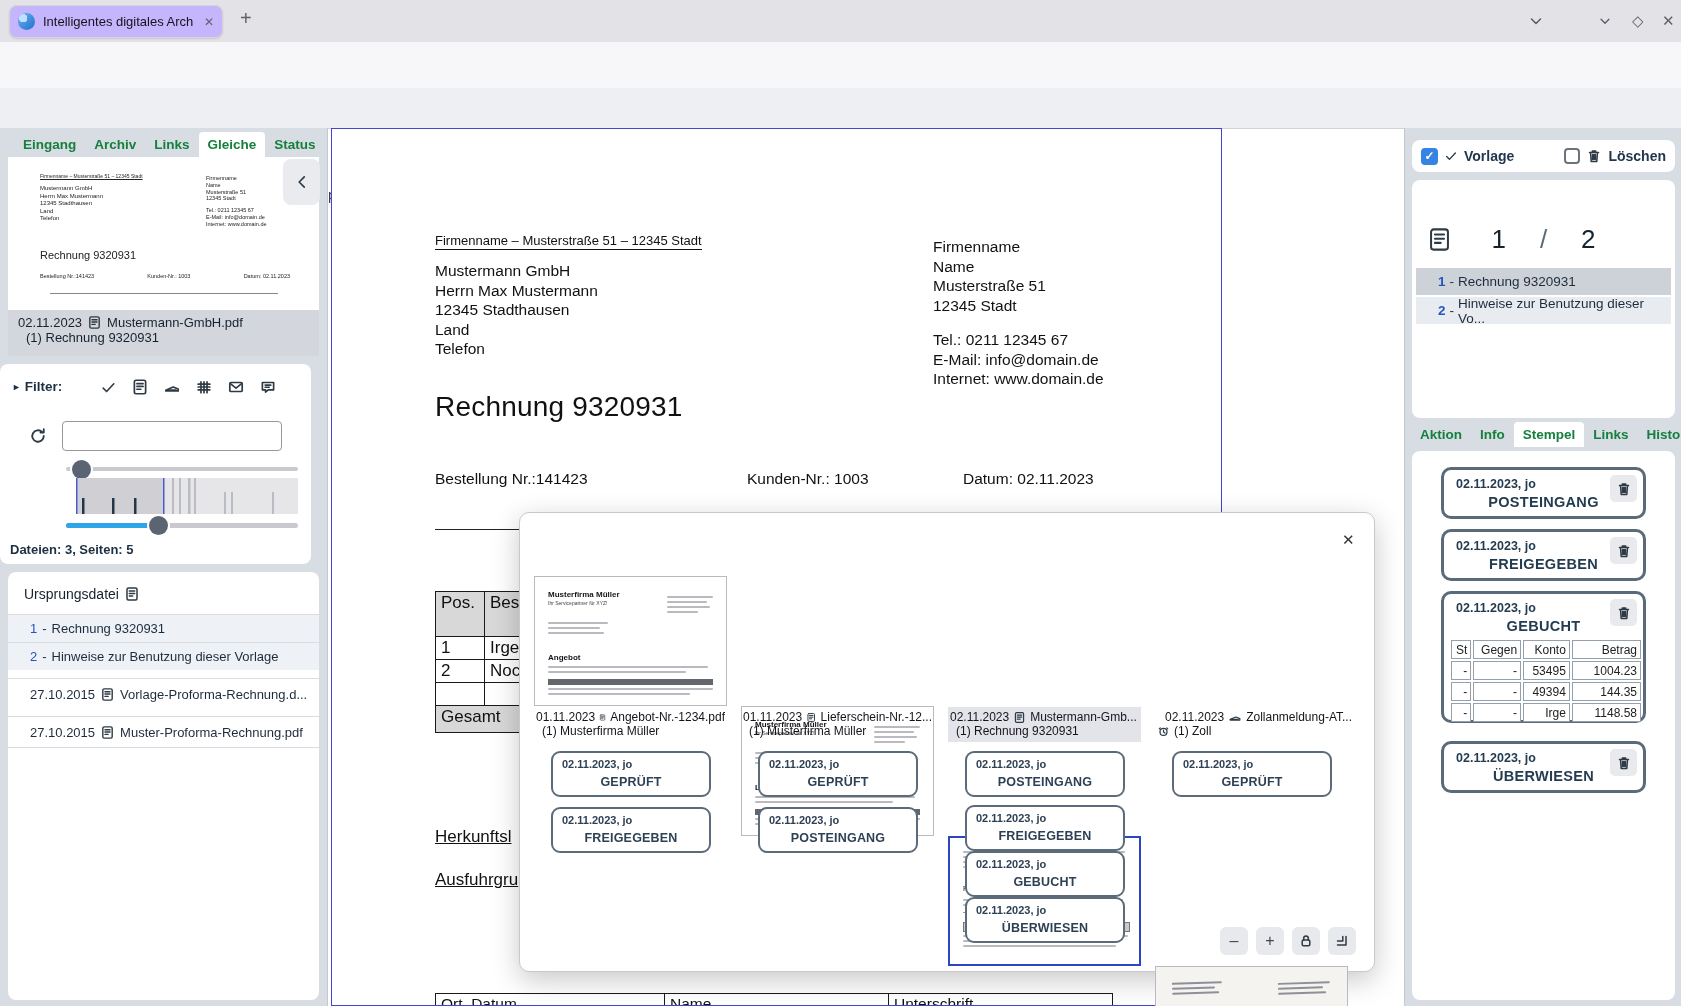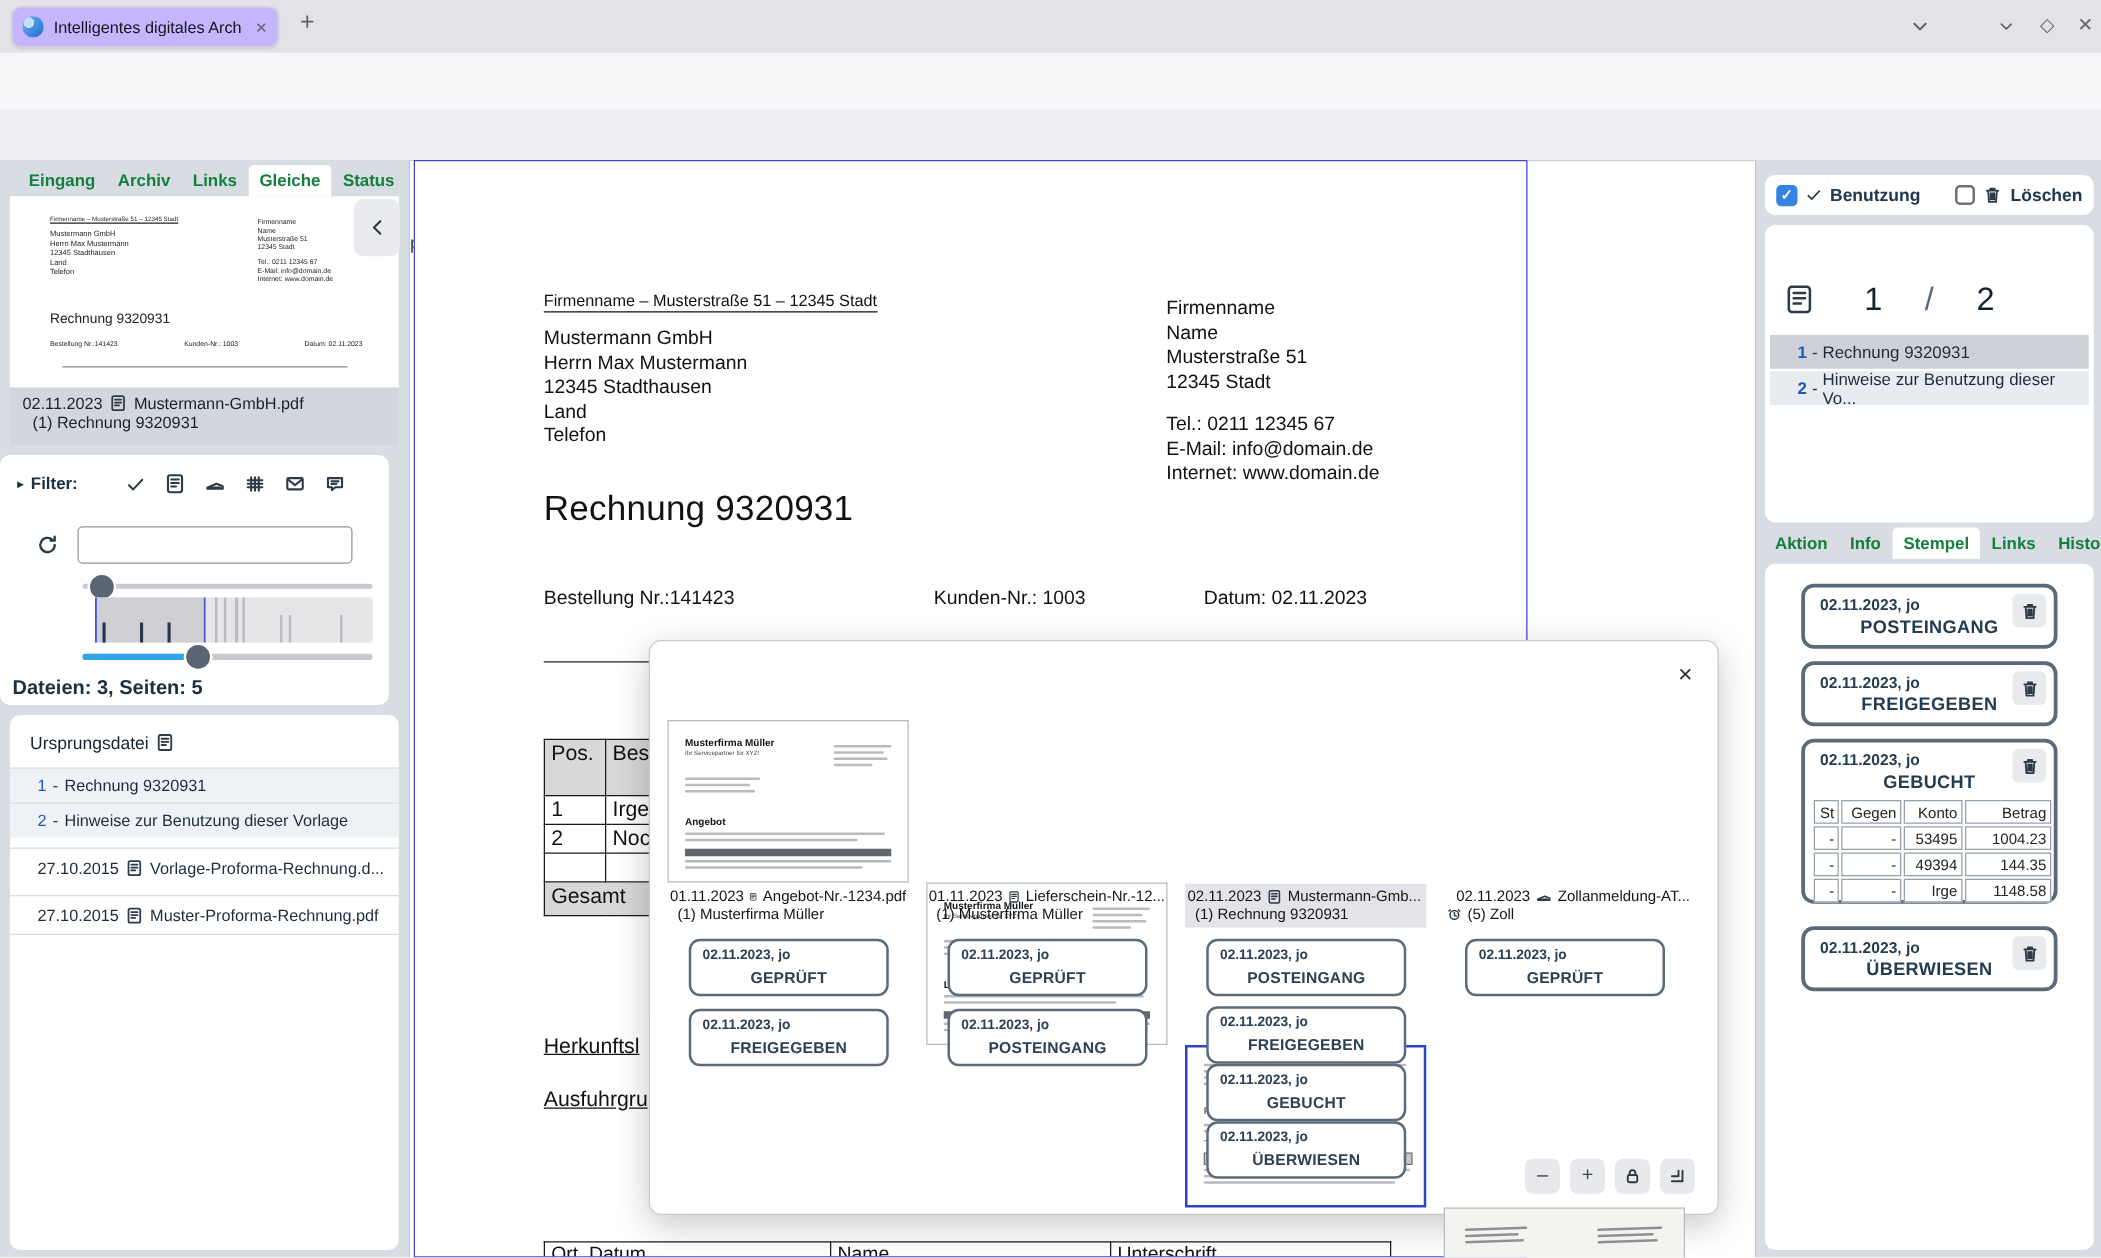--- a/index.html
+++ b/index.html
@@ -353,21 +353,21 @@
         linear-gradient(#b9bcc2,#b9bcc2) 112px 0 / 2.5px 100% no-repeat,
         linear-gradient(#b9bcc2,#b9bcc2) 118px 0 / 2px 100% no-repeat,
         linear-gradient(#b9bcc2,#b9bcc2) 148px 14px / 2px 22px no-repeat,
         linear-gradient(#b9bcc2,#b9bcc2) 155px 14px / 2px 22px no-repeat,
         linear-gradient(#b9bcc2,#b9bcc2) 196px 14px / 2px 22px no-repeat,
         linear-gradient(#d0d0d4,#d0d0d4) 0 0 / 87px 100% no-repeat,
         #e6e6e9"></div>
     <div class="b track" style="left:66px;top:159px;width:232px;height:5px"></div>
     <div class="b" style="left:66px;top:159px;width:92px;height:5px;background:#2da5e8;border-radius:3px"></div>
     <div class="b knob" style="left:149px;top:152px"></div>
-    <div class="b semibold" style="left:10px;top:178px;font-size:16px">Dateien: 3, Seiten: 5</div>
+    <div class="b semibold" style="left:10px;top:178px;font-size:13px">Dateien: 3, Seiten: 5</div>
   </div>
 
   <div class="b card" style="left:8px;top:444px;width:311px;height:428px">
     <div class="b fileline" style="left:16px;top:14px;font-size:14px">
       <span>Ursprungsdatei</span>
       <svg class="ic dark" width="16" height="16" viewBox="0 0 16 16">
           <use href="#i-doc"></use>
         </svg>
     </div>
     <div class="b orow" style="left:0;top:42px;width:311px;height:28px;background:#eef1f5">
@@ -456,21 +456,21 @@
   </tbody>
     </table>
 </div>
 
 <div class="b" id="rrail">
   <div class="b card" style="left:7px;top:12px;width:263px;height:32px;display:flex;align-items:center;gap:6px;padding:0 9px;box-sizing:border-box">
     <span class="cb on">✓</span>
     <svg class="ic dark" width="14" height="14" viewBox="0 0 16 16">
         <use href="#i-check"></use>
       </svg>
-    <span class="rlbl">Benutzung</span>
+    <span class="rlbl">Vorlage</span>
     <span style="flex:1"></span>
     <span class="cb off"></span>
     <svg class="ic dark" width="16" height="16" viewBox="0 0 16 16">
         <use href="#i-trash"></use>
       </svg>
     <span class="rlbl">Löschen</span>
   </div>
 
   <div class="b card" style="left:7px;top:52px;width:263px;height:238px">
     <svg class="b ic dark" style="left:14px;top:46px;stroke-width:1.2" width="27" height="27" viewBox="0 0 16 16">
@@ -737,21 +737,21 @@
         <span>02.11.2023</span>
       <svg class="ic dark" width="14" height="14" viewBox="0 0 16 16">
           <use href="#i-scan"></use>
         </svg>
       <span>Zollanmeldung-AT...</span>
       </div>
     <div class="cap">
         <svg class="ic dark" width="13" height="13" viewBox="0 0 16 16">
           <use href="#i-clock"></use>
         </svg>
-      <span>(5) Zoll</span>
+      <span>(1) Zoll</span>
       </div>
   </div>
   <div class="chip" style="left:652px;top:238px">
     <span class="m">02.11.2023, jo</span>
     <span class="l">GEPRÜFT</span>
   </div>
 
   <div class="mbtn" style="left:700px;top:414px">–</div>
   <div class="mbtn" style="left:736px;top:414px">+</div>
   <div class="mbtn" style="left:772px;top:414px">

